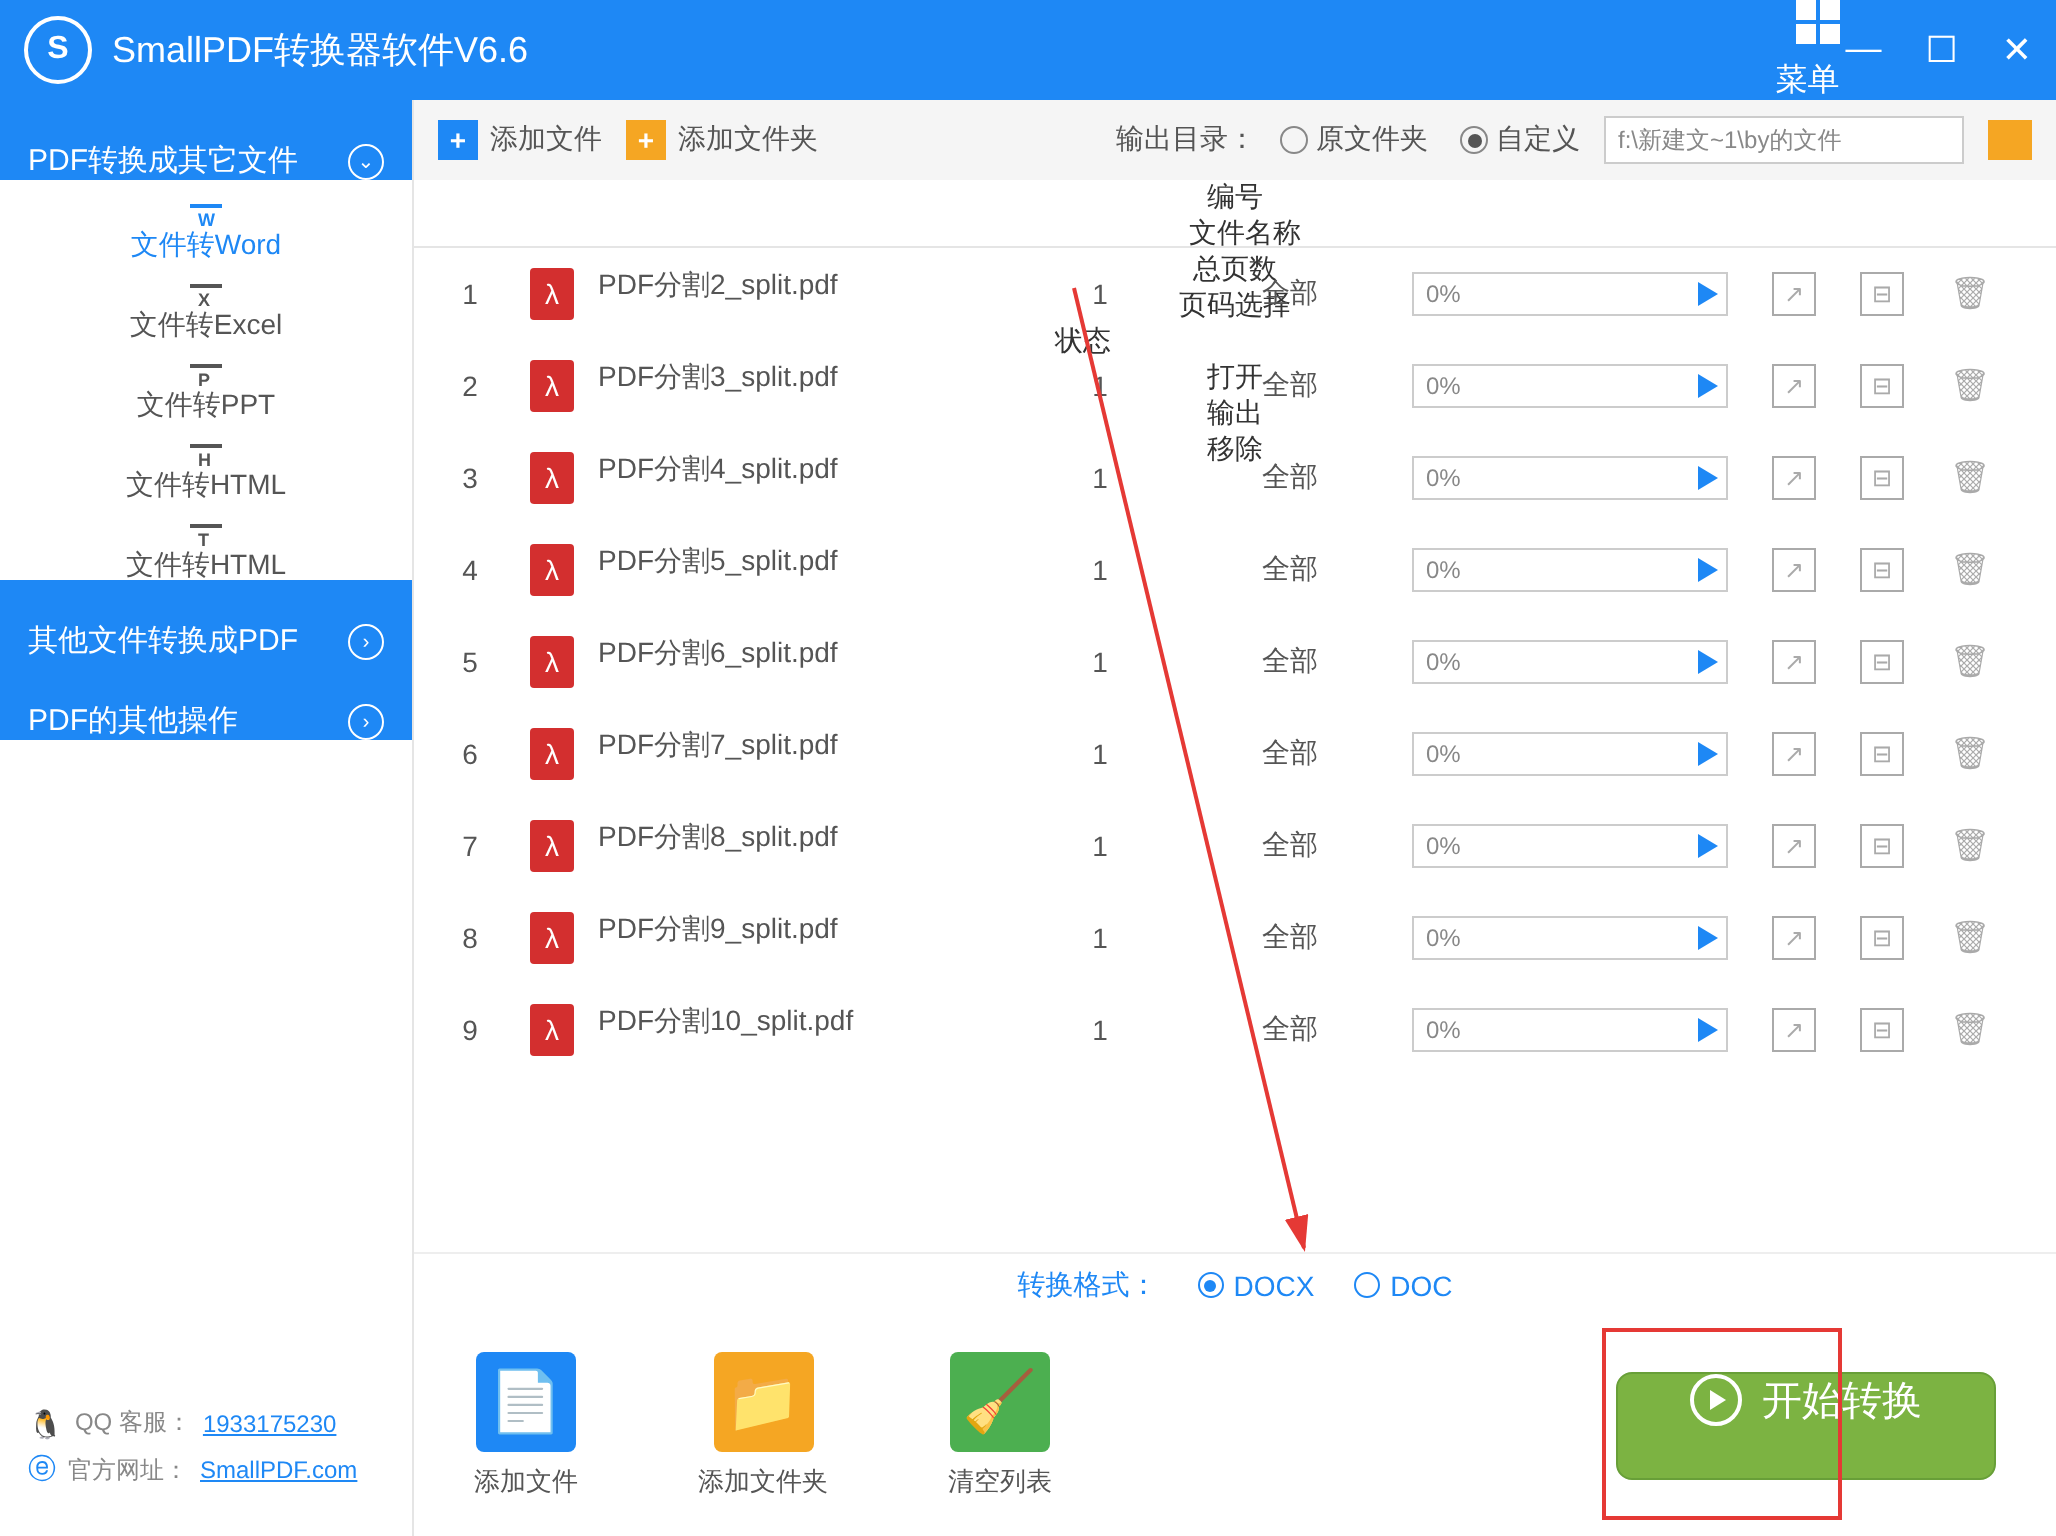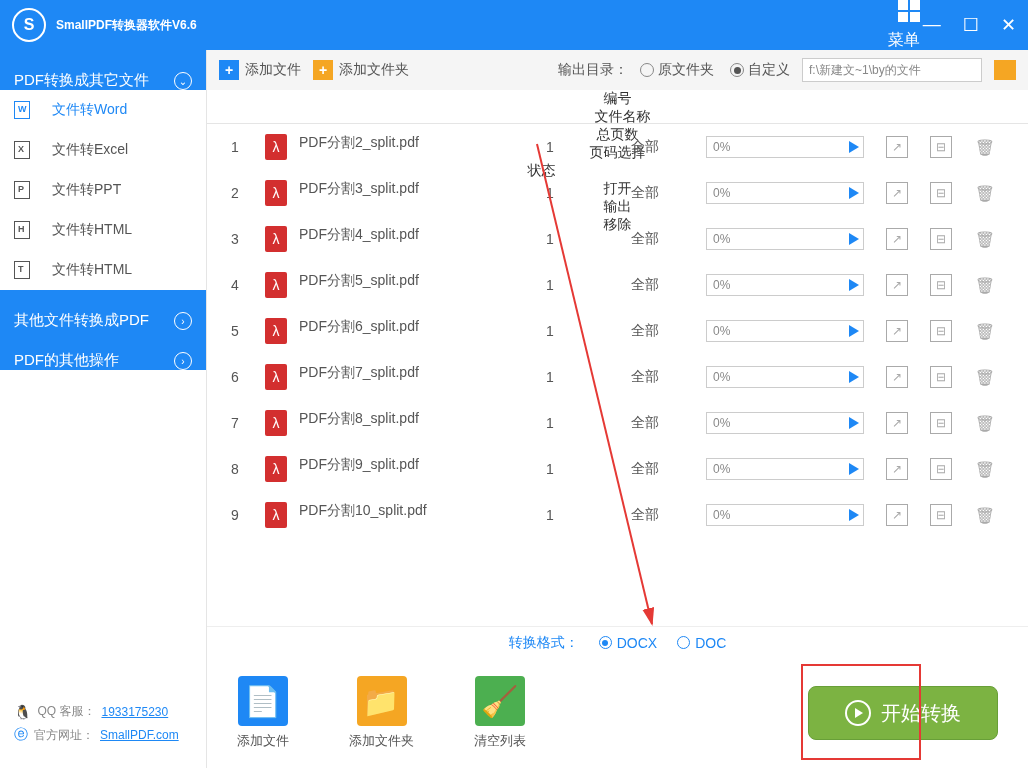--- a/index.html
+++ b/index.html
@@ -1,30 +1,30 @@
 <!DOCTYPE html>
 <html><head>
 <meta charset="utf-8">
 <style>
 * { margin: 0; padding: 0; box-sizing: border-box; font-family: "Microsoft YaHei", Arial, sans-serif; }
 body { width: 1028px; height: 768px; overflow: hidden; background: #fff; }
 .titlebar { height: 50px; background: #1e88f5; display: flex; align-items: center; padding: 0 12px; color: #fff; }
 .logo { width: 34px; height: 34px; border: 2px solid #fff; border-radius: 50%; display: flex; align-items: center; justify-content: center; margin-right: 10px; }
 .logo-inner { font-weight: bold; font-size: 16px; }
-.title-text { font-size: 12px; font-weight: 700; flex: 1; }
+.title-text { font-size: 18px; font-weight: 400; flex: 1; }
 .menu-btn { display: flex; align-items: flex-end; gap: 8px; margin-right: 3px; cursor: pointer; flex-direction: column; }
 .menu-grid { display: grid; grid-template-columns: 10px 10px; grid-template-rows: 10px 10px; gap: 2px; }
 .menu-grid span { background: #fff; }
 .win-controls { display: flex; gap: 22px; font-size: 18px; }
 .win-controls span { cursor: pointer; }
 .main { display: flex; height: 718px; }
 .sidebar { width: 206px; background: #fff; display: flex; flex-direction: column; }
 .sb-header { height: 40px; background: #1e88f5; color: #fff; display: flex; align-items: flex-end; justify-content: space-between; padding: 0 14px; font-size: 15px; cursor: pointer; }
 .sb-chevron { width: 18px; height: 18px; border: 1.5px solid #fff; border-radius: 50%; display: flex; align-items: center; justify-content: center; font-size: 10px; }
-.sb-item { height: 40px; display: flex; align-items: center; padding: 12px 14px; font-size: 14px; color: #555; cursor: pointer; gap: 22px; }
+.sb-item { height: 40px; display: flex; align-items: center; padding: 12px 14px; font-size: 14px; color: #555; cursor: pointer; gap: 10px; flex-direction: column; }
 .sb-item.active { color: #1e88f5; }
 .sb-icon { width: 16px; height: 18px; border: 1.5px solid currentColor; position: relative; }
 .sb-icon::before { content: attr(data-letter); position: absolute; font-size: 9px; font-weight: bold; top: 2px; left: 3px; }
 .sb-footer { margin-top: auto; padding: 12px 14px 18px; font-size: 12px; color: #888; }
 .sb-footer a { color: #1e88f5; text-decoration: underline; }
 .sb-footer-row { display: flex; align-items: center; gap: 6px; margin-bottom: 6px; }
 .qq-icon { color: #1e88f5; font-size: 14px; }
 .ie-icon { color: #1e88f5; font-size: 14px; }
 .content { flex: 1; display: flex; flex-direction: column; border-left: 1px solid #e5e5e5; }
 .toolbar { height: 40px; background: #f5f5f5; display: flex; align-items: center; padding: 0 12px; gap: 12px; font-size: 14px; }
@@ -64,21 +64,21 @@
 .fmt-radio { display: flex; align-items: center; gap: 5px; cursor: pointer; }
 .fmt-circle { width: 13px; height: 13px; border: 1.5px solid #1e88f5; border-radius: 50%; display: flex; align-items: center; justify-content: center; }
 .fmt-circle.checked::after { content: ""; width: 6px; height: 6px; background: #1e88f5; border-radius: 50%; }
 .bottom { height: 110px; display: flex; align-items: center; padding: 0 30px; gap: 60px; position: relative; }
 .big-btn { display: flex; flex-direction: column; align-items: center; gap: 6px; cursor: pointer; font-size: 13px; color: #555; }
 .big-icon { width: 50px; height: 50px; display: flex; align-items: center; justify-content: center; font-size: 30px; color: #fff; border-radius: 4px; }
 .big-icon.blue { background: #1e88f5; }
 .big-icon.orange { background: #f5a623; }
 .big-icon.green { background: #4caf50; }
 .highlight-box { position: absolute; border: 2px solid #e53935; left: 594px; top: 6px; width: 120px; height: 96px; pointer-events: none; }
-.start-btn { margin-left: auto; background: #7cb342; color: #fff; height: 54px; width: 190px; border-radius: 8px; display: flex; align-items: center; justify-content: center; gap: 10px; font-size: 20px; cursor: pointer; border: 1px solid #689f38; }
+.start-btn { margin-left: auto; background: #7cb342; color: #fff; height: 54px; width: 190px; border-radius: 8px; display: flex; justify-content: center; gap: 10px; font-size: 20px; cursor: pointer; border: 1px solid #689f38; }
 .start-play { width: 26px; height: 26px; border: 2px solid #fff; border-radius: 50%; display: flex; align-items: center; justify-content: center; }
 .start-play::after { content: ""; border-left: 8px solid #fff; border-top: 5px solid transparent; border-bottom: 5px solid transparent; margin-left: 2px; }
 svg.arrow { position: absolute; top: 0; left: 0; pointer-events: none; }
 </style>
 </head>
 <body>
 
 <div class="titlebar">
   <div class="logo">
       <span class="logo-inner">S</span>

